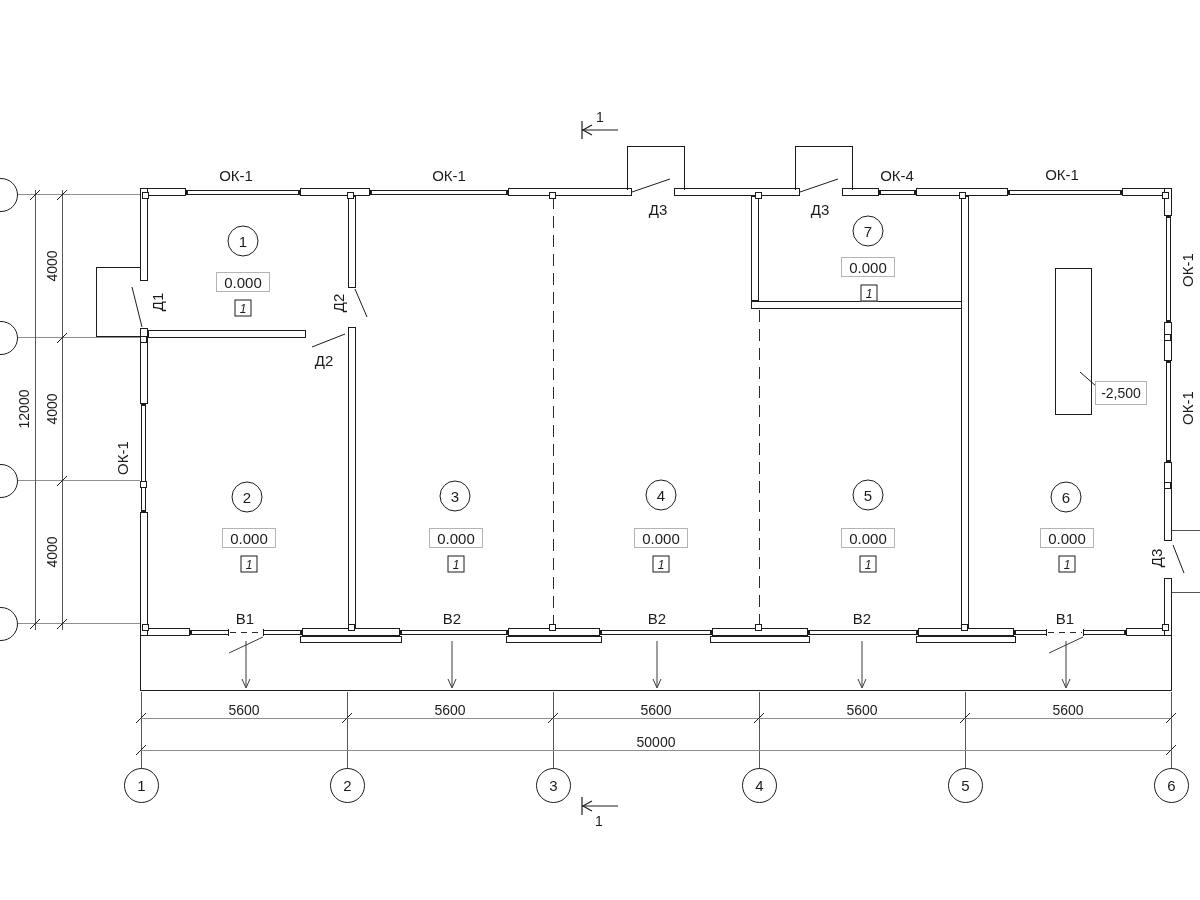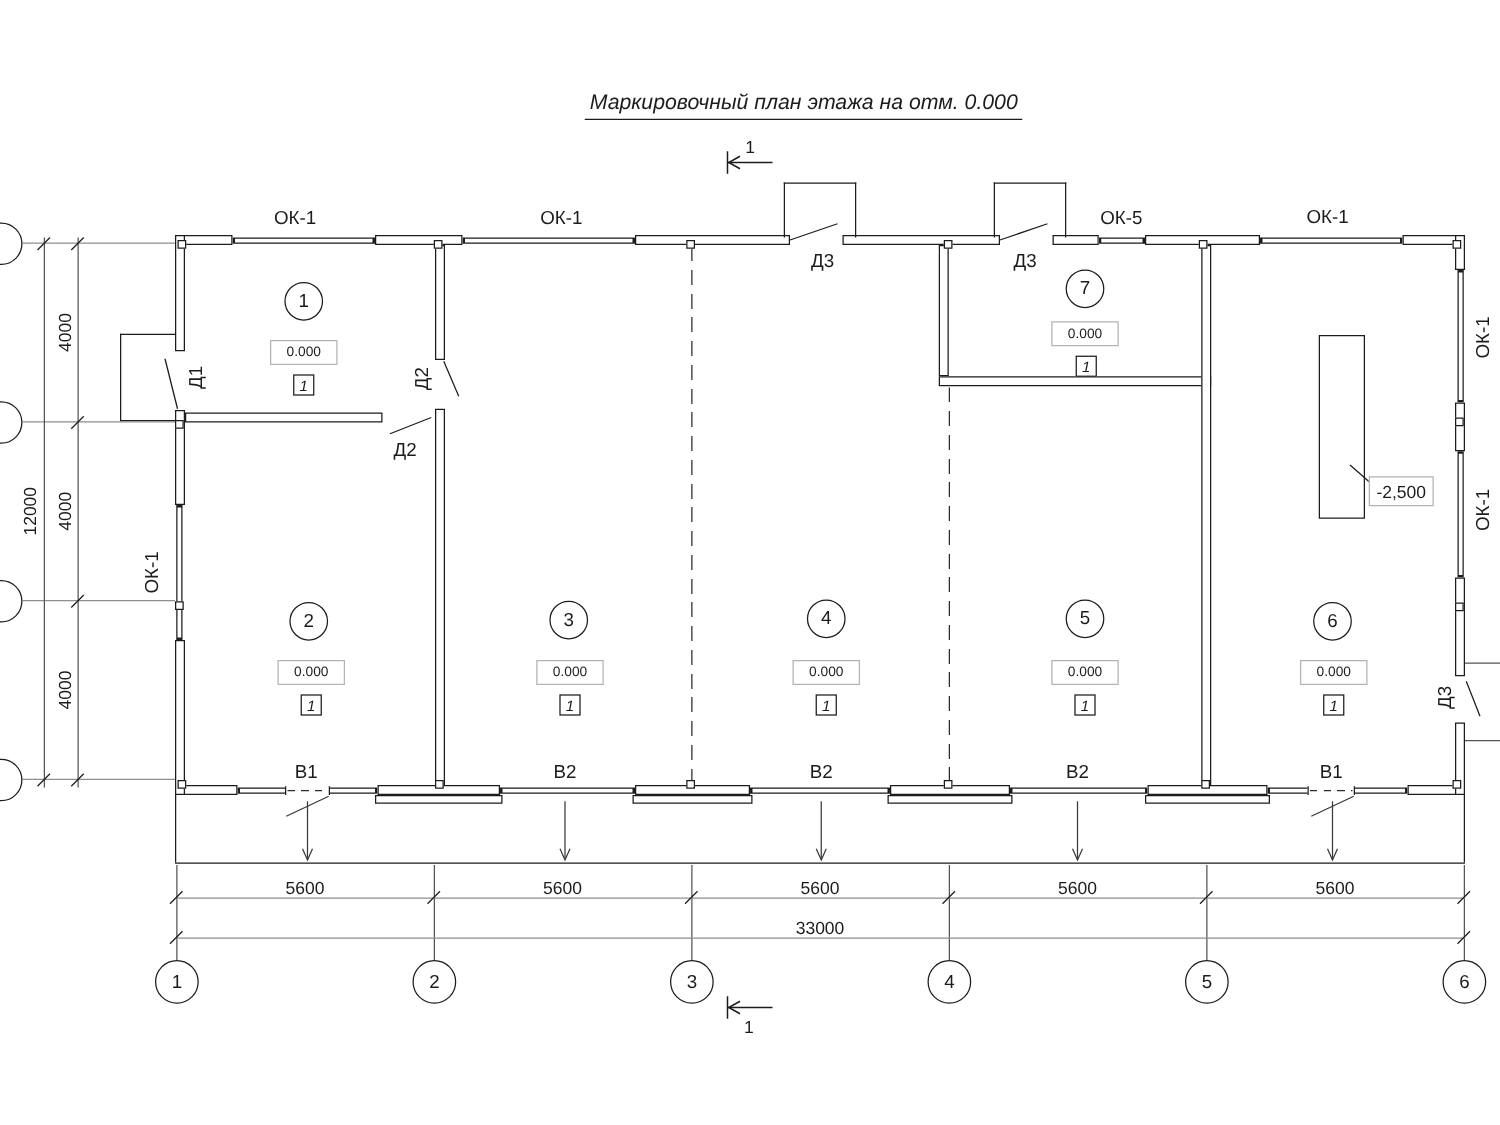--- a/index.html
+++ b/index.html
@@ -19,35 +19,34 @@
   .dashv{position:absolute;width:1px;background:repeating-linear-gradient(to bottom,#2b2b2b 0 12px,transparent 12px 19px);}
   .dashcover{position:absolute;background:#fff;border-left:1px solid #1c1c1c;border-right:1px solid #1c1c1c;box-sizing:border-box;z-index:5;}
   .dashh{position:absolute;height:1px;left:1px;right:1px;top:3px;
          background:repeating-linear-gradient(to right,#2b2b2b 0 6px,transparent 6px 11px);}
   .ctr{transform:translate(-50%,-50%);}
   .clbl{position:absolute;white-space:nowrap;font-size:15px;transform:translate(-50%,-50%);z-index:8;}
   .vlbl{position:absolute;white-space:nowrap;font-size:15px;transform:translate(-50%,-50%) rotate(-90deg);z-index:8;}
   .circle{position:absolute;background:#fff;border:1px solid #1c1c1c;border-radius:50%;
           display:flex;align-items:center;justify-content:center;font-size:15px;box-sizing:border-box;z-index:7;}
   .ebox{position:absolute;background:#fff;border:1px solid #b4b4b4;display:flex;align-items:center;justify-content:center;
-        font-size:11px;box-sizing:border-box;z-index:7;}
+        font-size:15px;box-sizing:border-box;z-index:7;}
   .fbox{position:absolute;background:#fff;border:1px solid #1c1c1c;display:flex;align-items:center;justify-content:center;
         font-size:12px;font-style:italic;box-sizing:border-box;z-index:7;}
   .pit{position:absolute;background:#fff;border:1px solid #1c1c1c;box-sizing:border-box;}
   #title{position:absolute;left:643px;top:84px;transform:translate(-50%,-50%);font-size:17px;font-style:italic;
          border-bottom:1px solid #1c1c1c;padding:0 4px 3px 4px;white-space:nowrap;z-index:9;}
   svg.overlay{position:absolute;left:0;top:0;z-index:6;}
   .z2{z-index:4;}
 </style>
 </head>
 <body>
 
 <div id="canvas">
 
-  <div id="title">Маркировочный план этажа на отм. 0.000</div>
 
   <div class="gl z2" style="left:18px;top:194px;width:122px;height:1px"></div>
   <div class="gl z2" style="left:18px;top:337px;width:122px;height:1px"></div>
   <div class="gl z2" style="left:18px;top:480px;width:122px;height:1px"></div>
   <div class="gl z2" style="left:18px;top:623px;width:122px;height:1px"></div>
   <div class="dl z2" style="left:62px;top:190px;width:1px;height:440px"></div>
   <div class="dl z2" style="left:35px;top:190px;width:1px;height:440px"></div>
   <div class="circle" style="left:-16px;top:178px;width:34px;height:34px"></div>
   <div class="circle" style="left:-16px;top:321px;width:34px;height:34px"></div>
   <div class="circle" style="left:-16px;top:464px;width:34px;height:34px"></div>
@@ -63,21 +62,21 @@
   <div class="dl z2" style="left:759px;top:692px;width:1px;height:77px"></div>
   <div class="dl z2" style="left:965px;top:692px;width:1px;height:77px"></div>
   <div class="dl z2" style="left:1171px;top:692px;width:1px;height:77px"></div>
   <div class="gl z2" style="left:141px;top:718px;width:1031px;height:1px"></div>
   <div class="gl z2" style="left:141px;top:750px;width:1031px;height:1px"></div>
   <div class="clbl" style="left:244px;top:710px;font-size:14px">5600</div>
   <div class="clbl" style="left:450px;top:710px;font-size:14px">5600</div>
   <div class="clbl" style="left:656px;top:710px;font-size:14px">5600</div>
   <div class="clbl" style="left:862px;top:710px;font-size:14px">5600</div>
   <div class="clbl" style="left:1068px;top:710px;font-size:14px">5600</div>
-  <div class="clbl" style="left:656px;top:742px;font-size:14px">33000</div>
+  <div class="clbl" style="left:656px;top:742px;font-size:14px">50000</div>
   <div class="circle" style="left:124px;top:768px;width:35px;height:35px">
       <span>1</span>
     </div>
   <div class="circle" style="left:330px;top:768px;width:35px;height:35px">
       <span>2</span>
     </div>
   <div class="circle" style="left:536px;top:768px;width:35px;height:35px">
       <span>3</span>
     </div>
   <div class="circle" style="left:742px;top:768px;width:35px;height:35px">
@@ -246,21 +245,21 @@
     </div>
   <div class="ebox ctr" style="left:868px;top:267px;width:54px;height:20px">
       <span>0.000</span>
     </div>
   <div class="fbox ctr" style="left:869px;top:293px;width:17px;height:17px">
       <span>1</span>
     </div>
 
   <div class="clbl" style="left:236px;top:175px">ОК-1</div>
   <div class="clbl" style="left:449px;top:175px">ОК-1</div>
-  <div class="clbl" style="left:897px;top:175px">ОК-5</div>
+  <div class="clbl" style="left:897px;top:175px">ОК-4</div>
   <div class="clbl" style="left:1062px;top:174px">ОК-1</div>
   <div class="vlbl" style="left:122px;top:458px">ОК-1</div>
   <div class="vlbl" style="left:1187px;top:270px">ОК-1</div>
   <div class="vlbl" style="left:1187px;top:408px">ОК-1</div>
 
   <div class="vlbl" style="left:157px;top:302px">Д1</div>
   <div class="vlbl" style="left:338px;top:303px">Д2</div>
   <div class="clbl" style="left:324px;top:360px">Д2</div>
   <div class="clbl" style="left:658px;top:209px">Д3</div>
   <div class="clbl" style="left:820px;top:209px">Д3</div>

